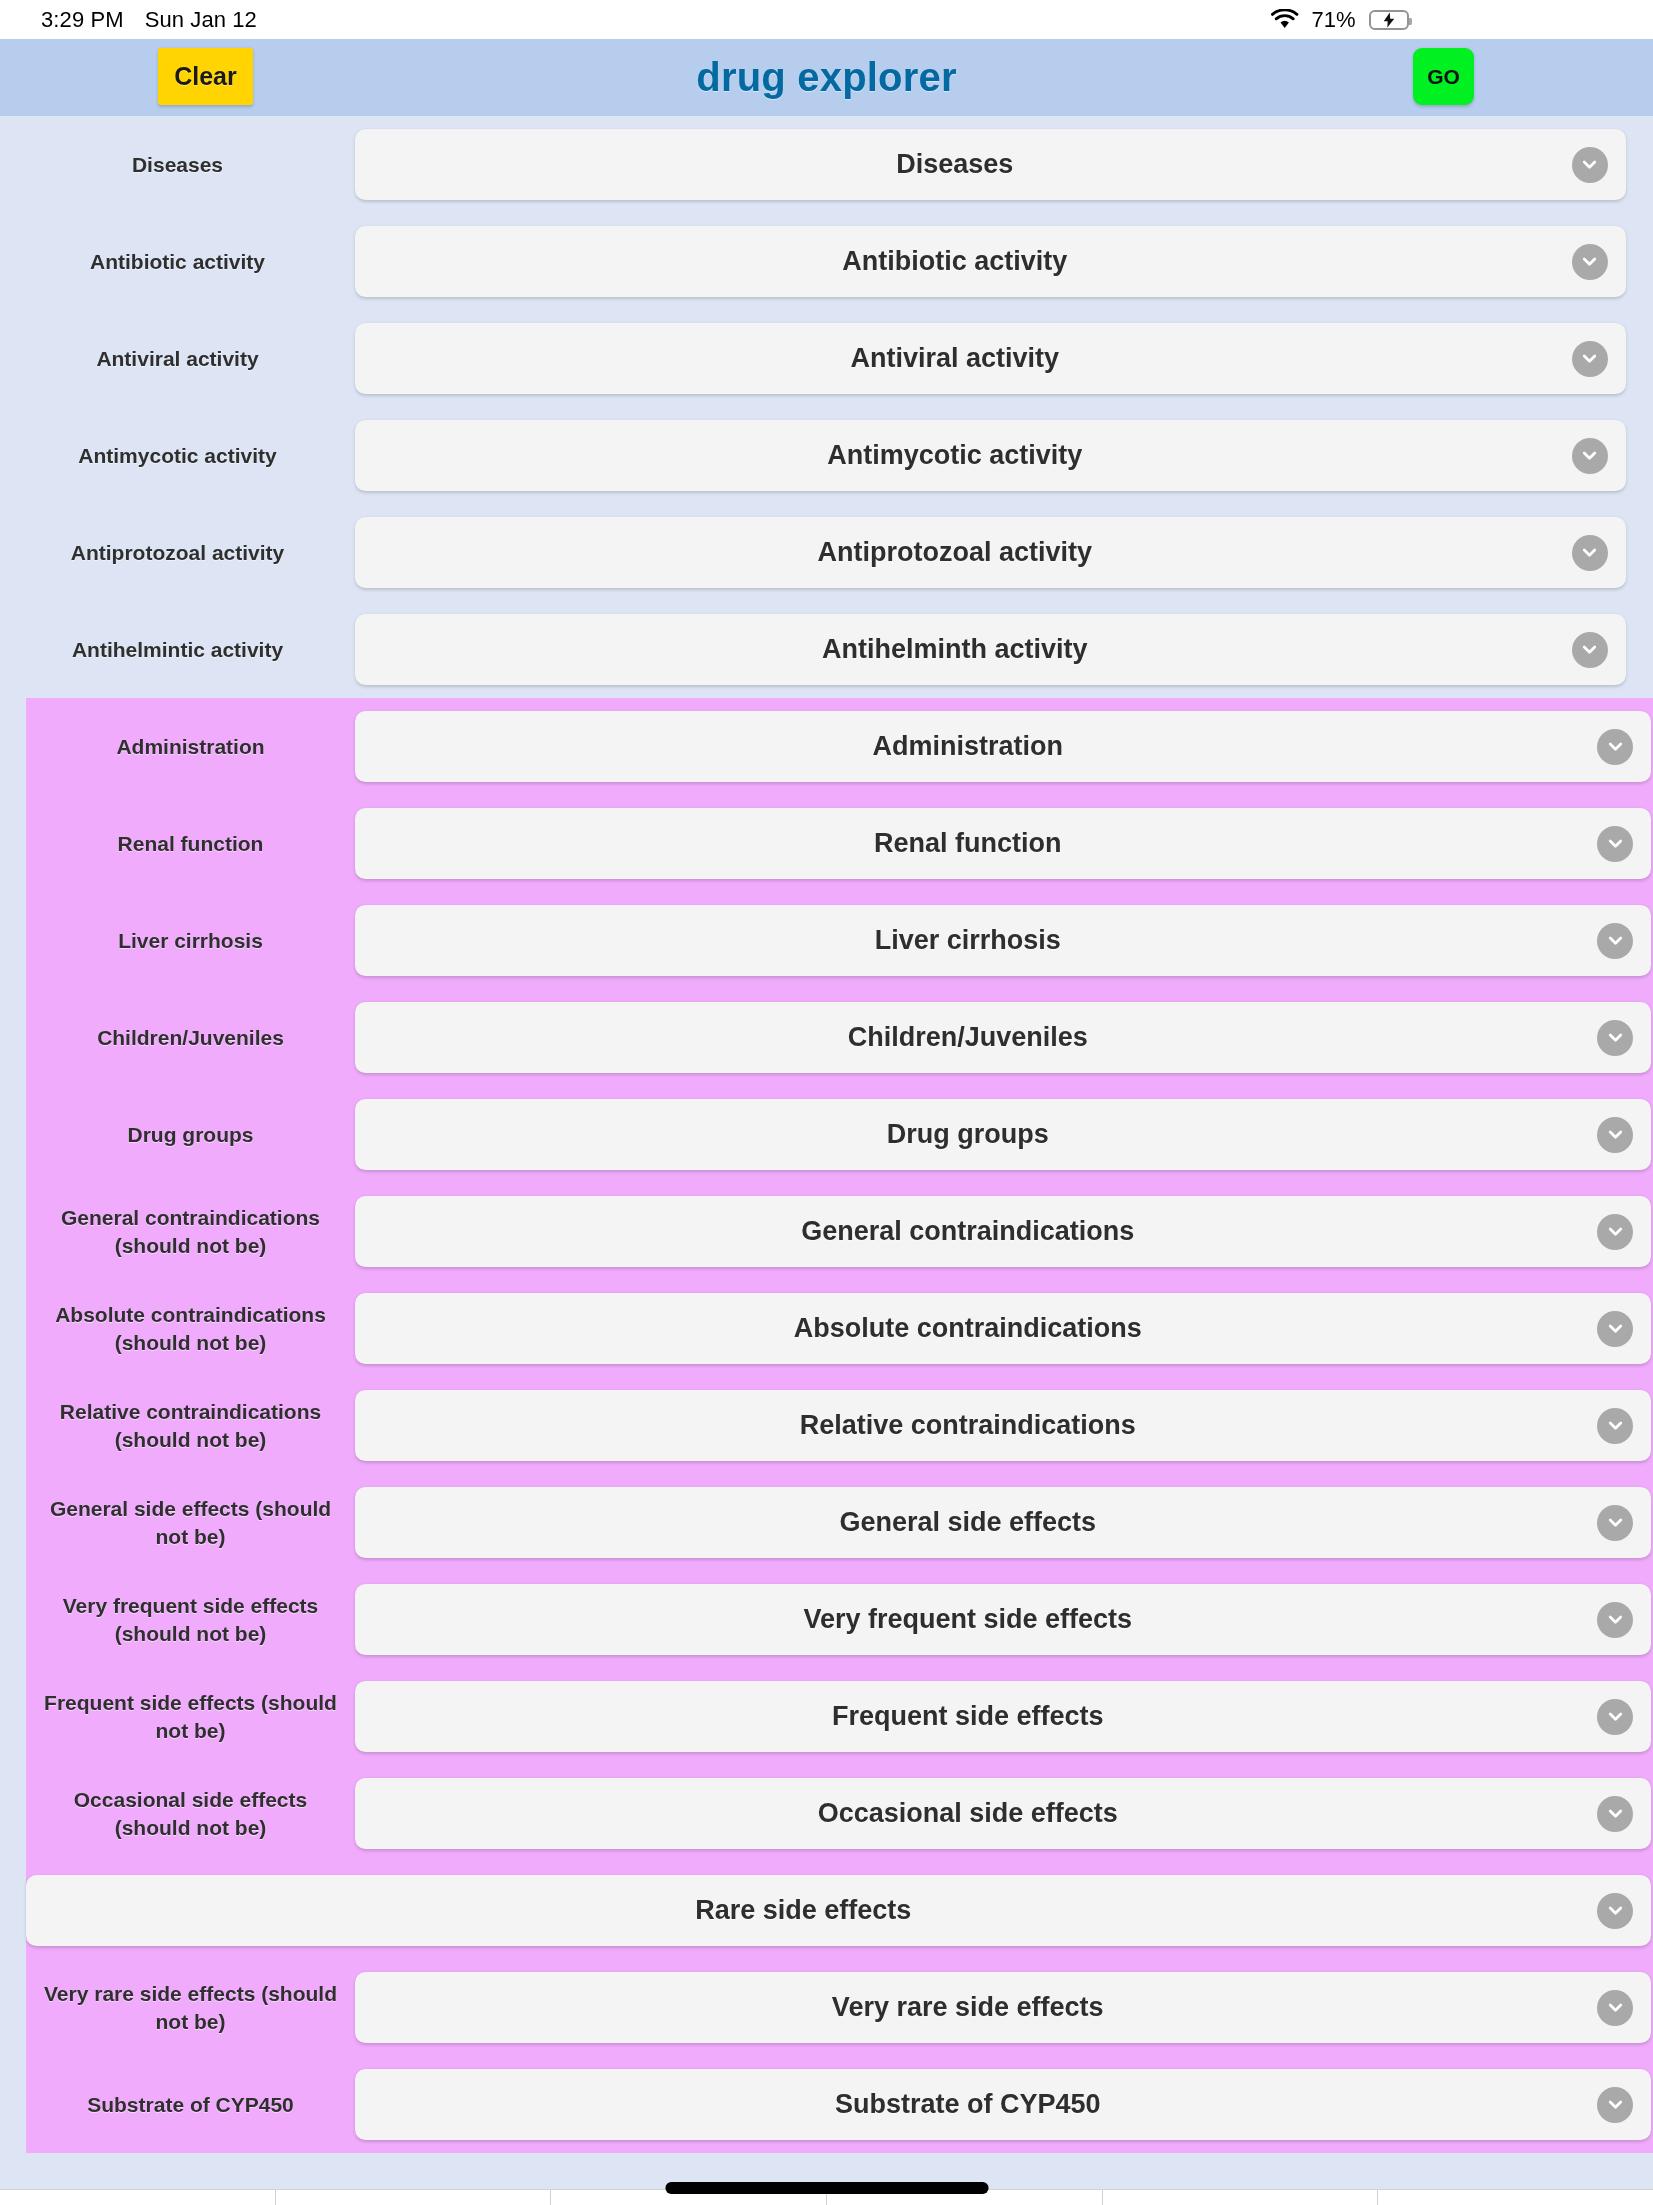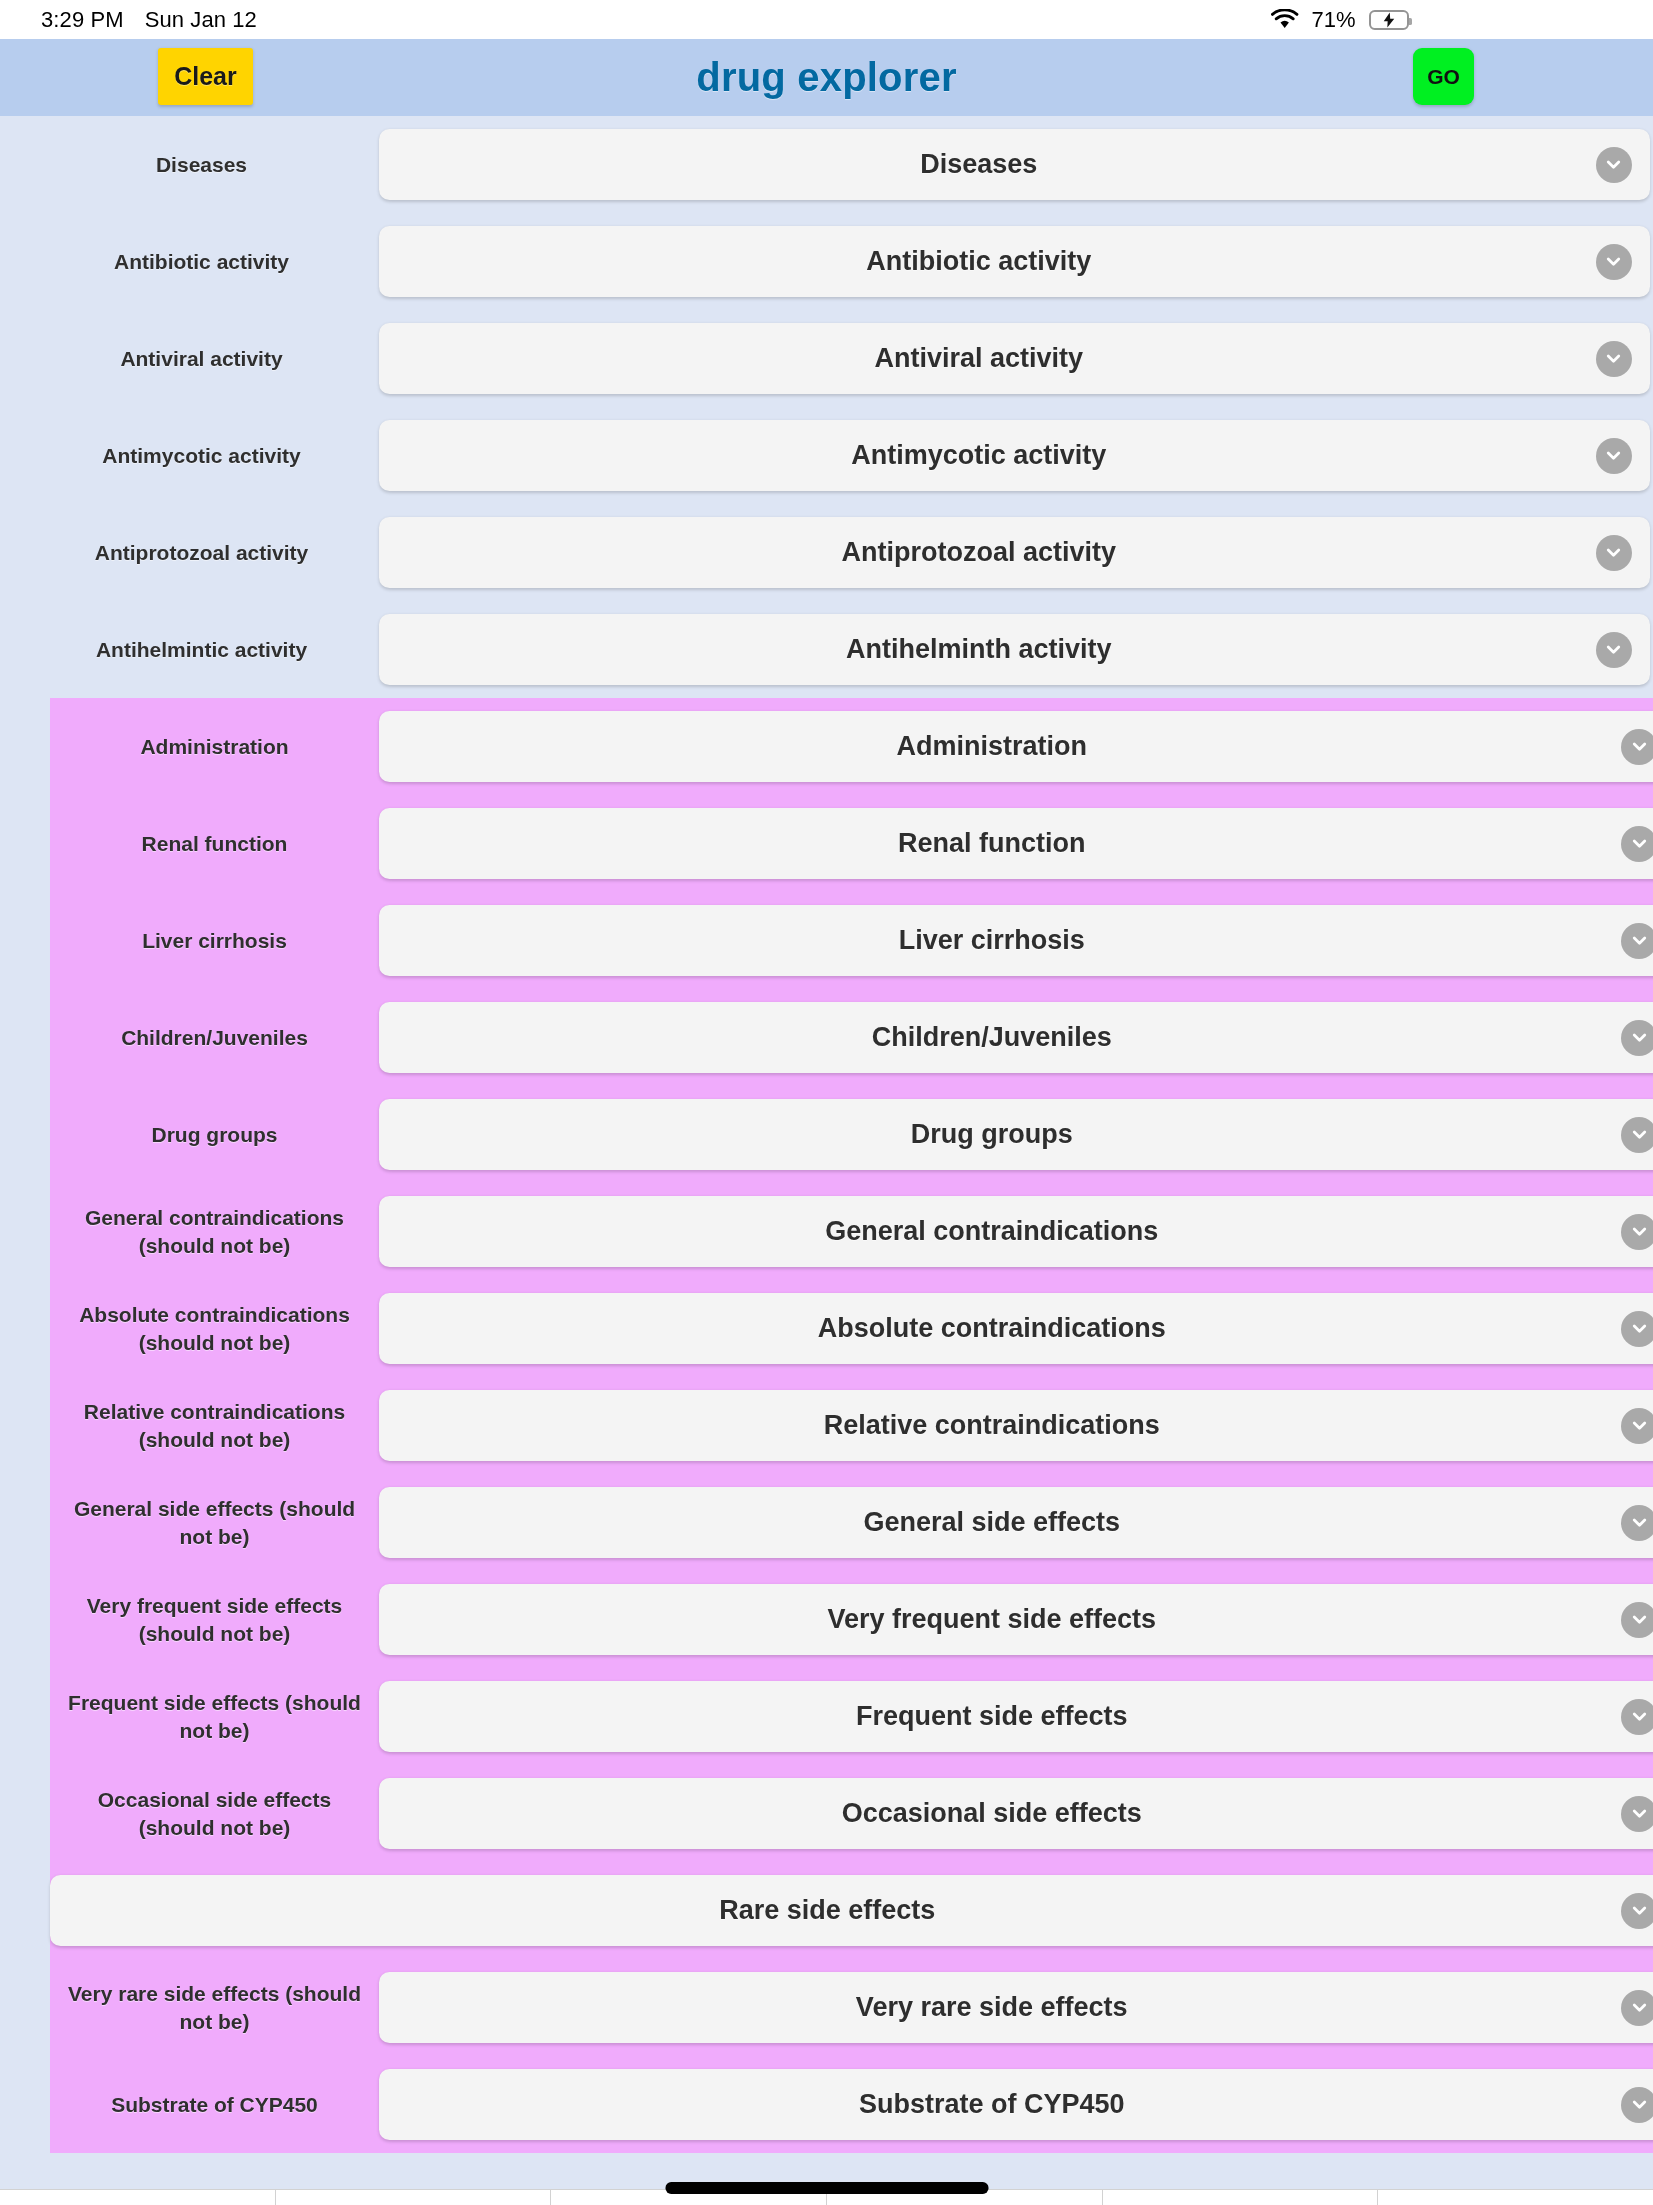--- a/index.html
+++ b/index.html
@@ -140,21 +140,20 @@
   }
 
   
   .content {
     position: absolute;
     top: 116px; left: 0;
     width: 1653px;
     height: 2073px;
     background: #dde5f4;
     overflow: hidden;
-    padding-left: 24px;
   }
 
   .group {
     position: relative;
     width: 1653px;
   }
   .group.blue  { background: #dde5f4; }
   .group.cyan  {
     background: #f0abfc;
     margin-left: 26px;

